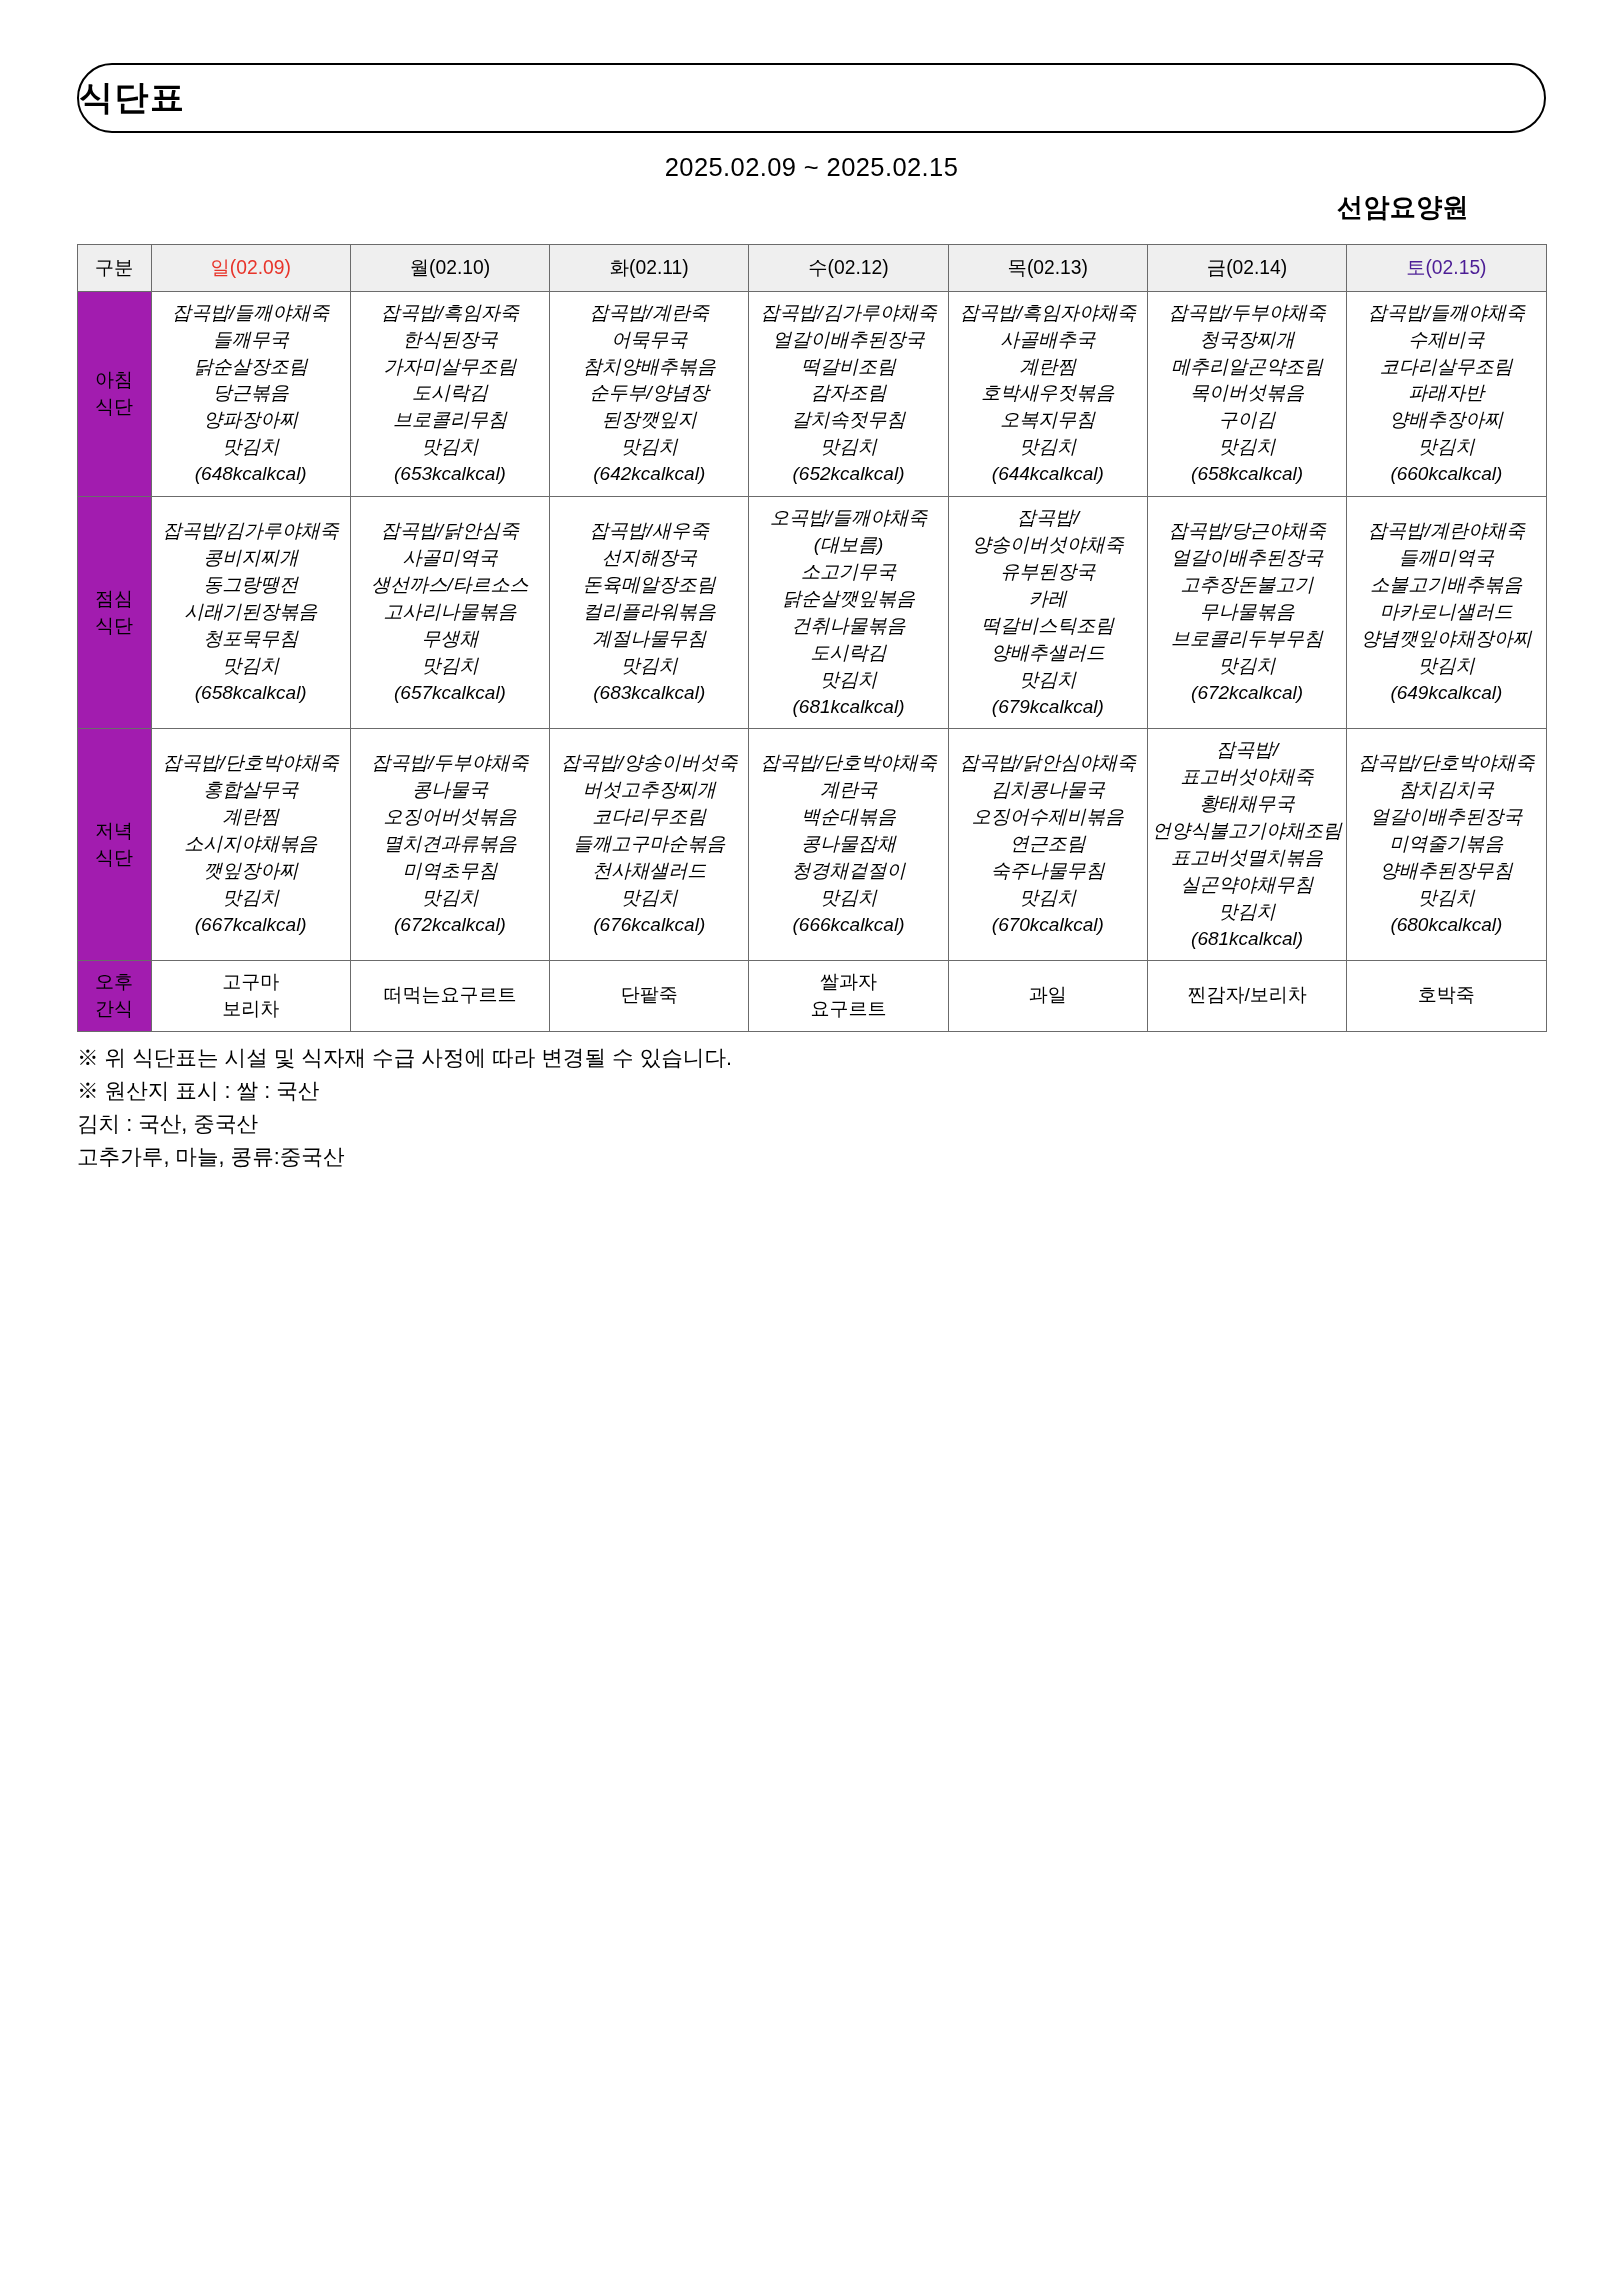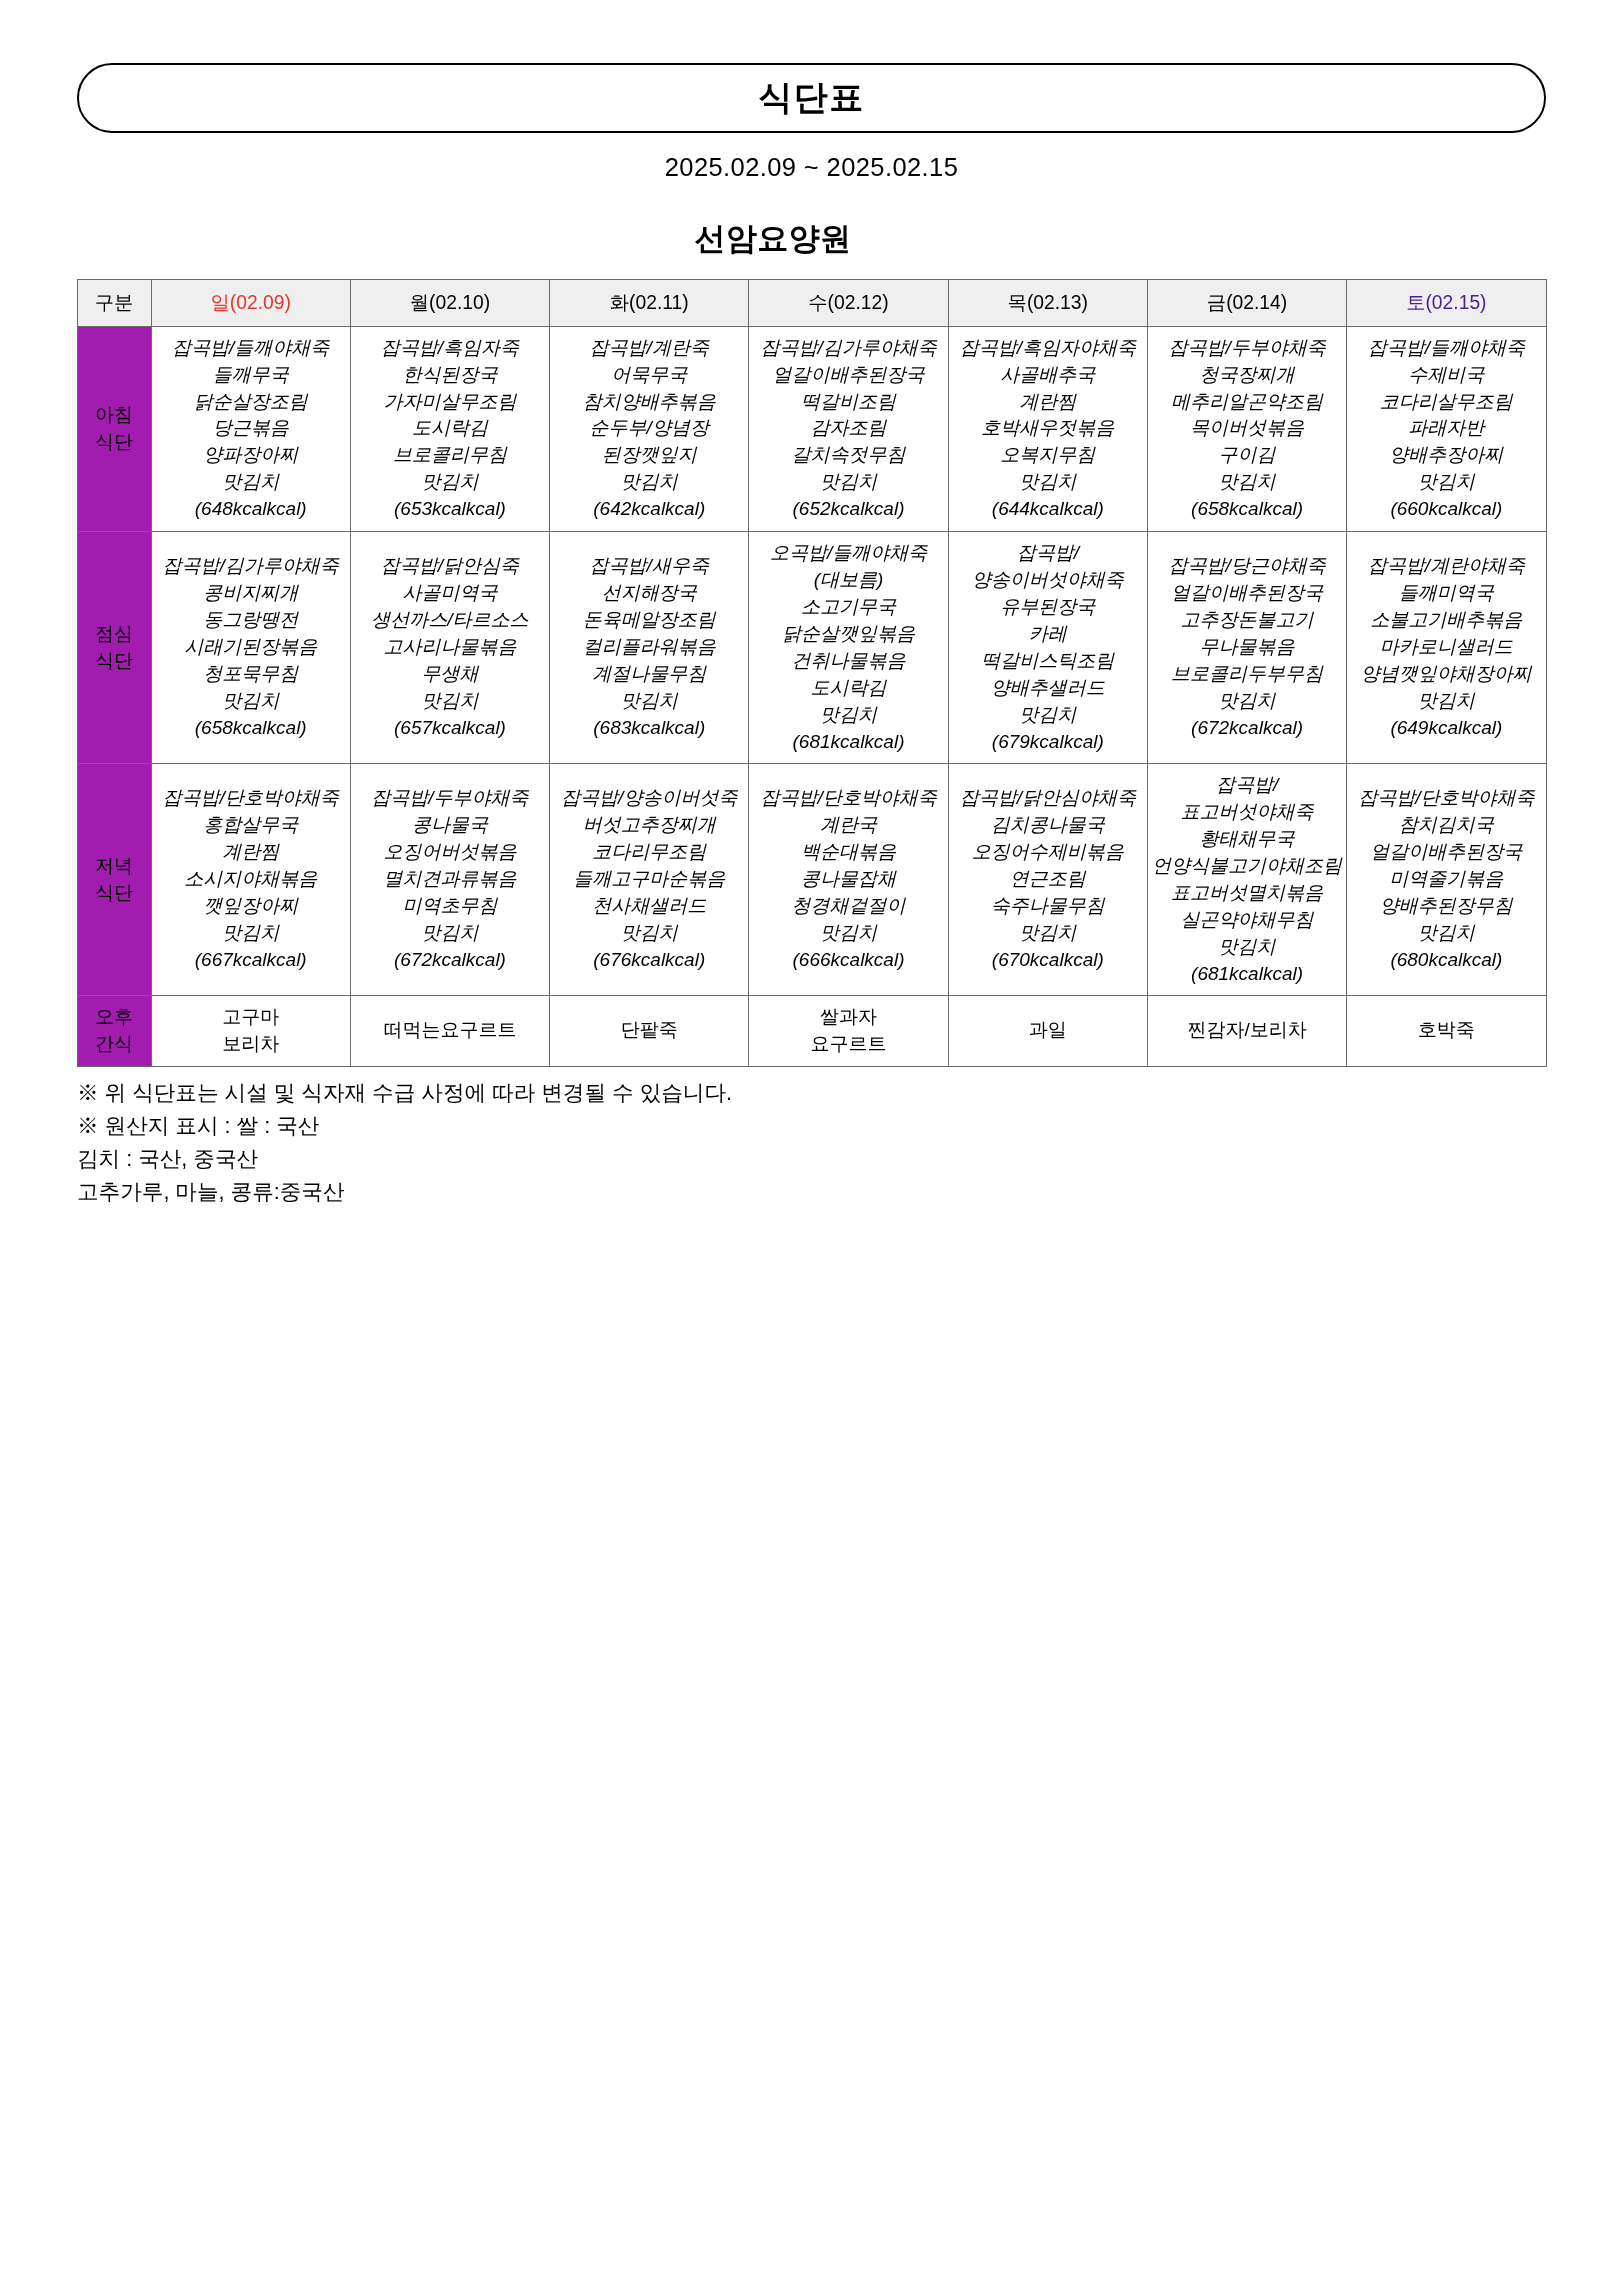--- a/index.html
+++ b/index.html
@@ -24,38 +24,37 @@
   
   .title-wrap {
     margin: 63px 77px 0 77px;
   }
   .title-pill {
     border: 2.3px solid #000;
     border-radius: 46px;
     height: 66px;
     display: flex;
     align-items: center;
-    justify-content: center;
   }
   .title-pill .title-text {
     font-size: 34px;
     font-weight: bold;
     letter-spacing: 1.5px;
   }
   .date-range {
     text-align: center;
     font-size: 25.5px;
     margin-top: 20px;
     letter-spacing: 0.4px;
   }
   .facility {
-    text-align: center;
-    font-size: 31px;
+    text-align: right;
+    font-size: 26px;
     font-weight: bold;
-    margin: 36px 77px 0 0;
+    margin: 8px 77px 0 0;
     letter-spacing: 0.4px;
   }
   
   table.menu {
     border-collapse: collapse;
     margin: 18.5px auto 0 auto;
     width: 1470px;
     table-layout: fixed;
   }
   table.menu td, table.menu th {

